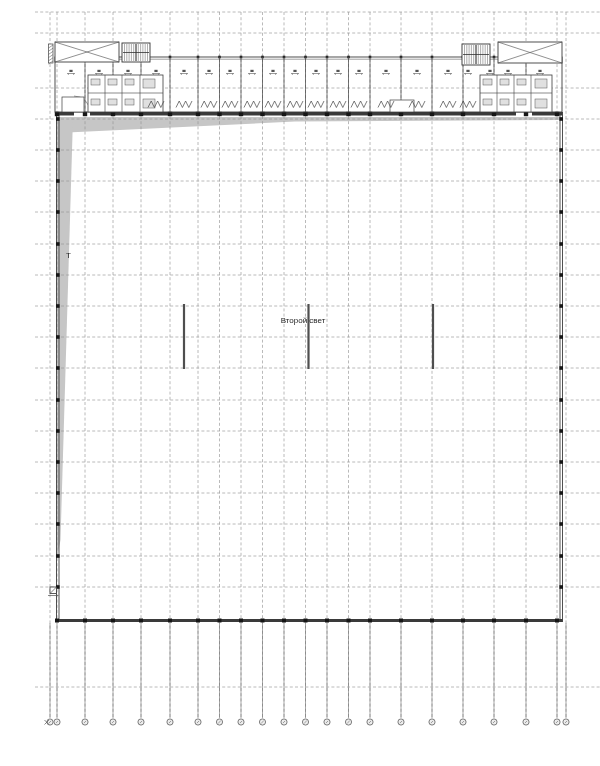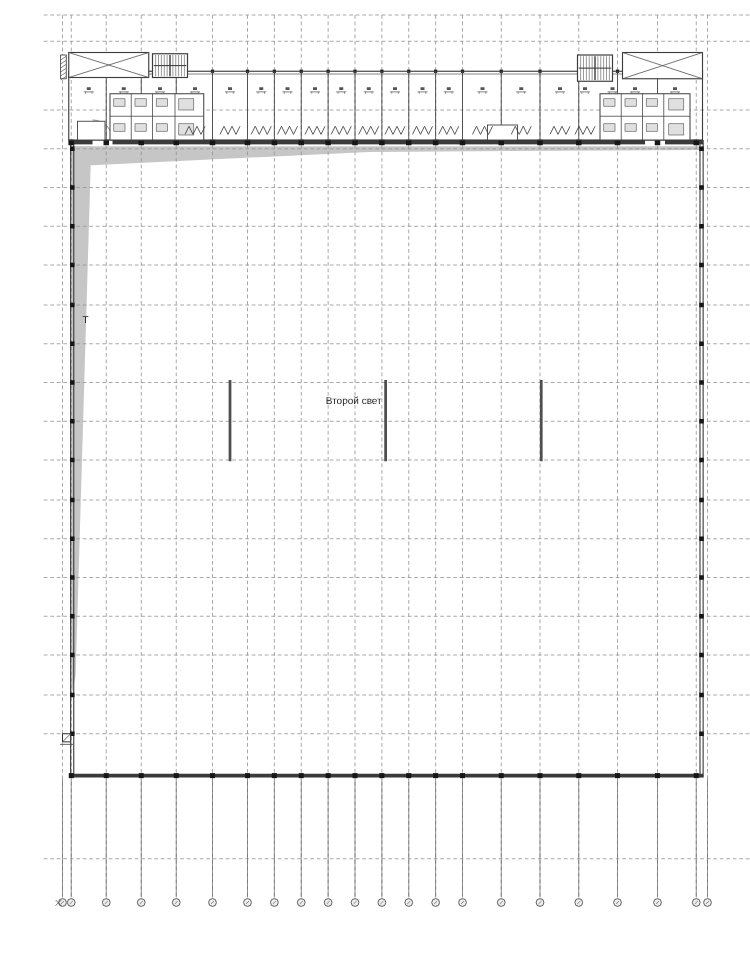--- a/index.html
+++ b/index.html
@@ -424,16 +424,16 @@
         <line x1="524.8" y1="723.1" x2="527.2" y2="720.9" stroke="#4a4a4a" stroke-width="0.5"></line>
         <circle cx="557" cy="722" r="3.1" fill="#ededed" stroke="#4a4a4a" stroke-width="0.7"></circle>
         <line x1="555.8" y1="723.1" x2="558.2" y2="720.9" stroke="#4a4a4a" stroke-width="0.5"></line>
         <circle cx="566" cy="722" r="3.1" fill="#ededed" stroke="#4a4a4a" stroke-width="0.7"></circle>
         <line x1="564.8" y1="723.1" x2="567.2" y2="720.9" stroke="#4a4a4a" stroke-width="0.5"></line>
         <line x1="44.5" y1="720" x2="49" y2="724.5" stroke="#555" stroke-width="0.7"></line>
         <line x1="44.5" y1="724.5" x2="49" y2="720" stroke="#555" stroke-width="0.7"></line>
       </g>
   </svg>
 
-  <div class="label center" style="left:283px;top:317px;" title="Второй свет">Второй свет</div>
+  <div class="label center" style="left:283px;top:317px;padding-left:40px;" title="Второй свет">Второй свет</div>
 
   <div class="label" style="left:66px;top:252px;">Т</div>
 </div>
 
 </body></html>

